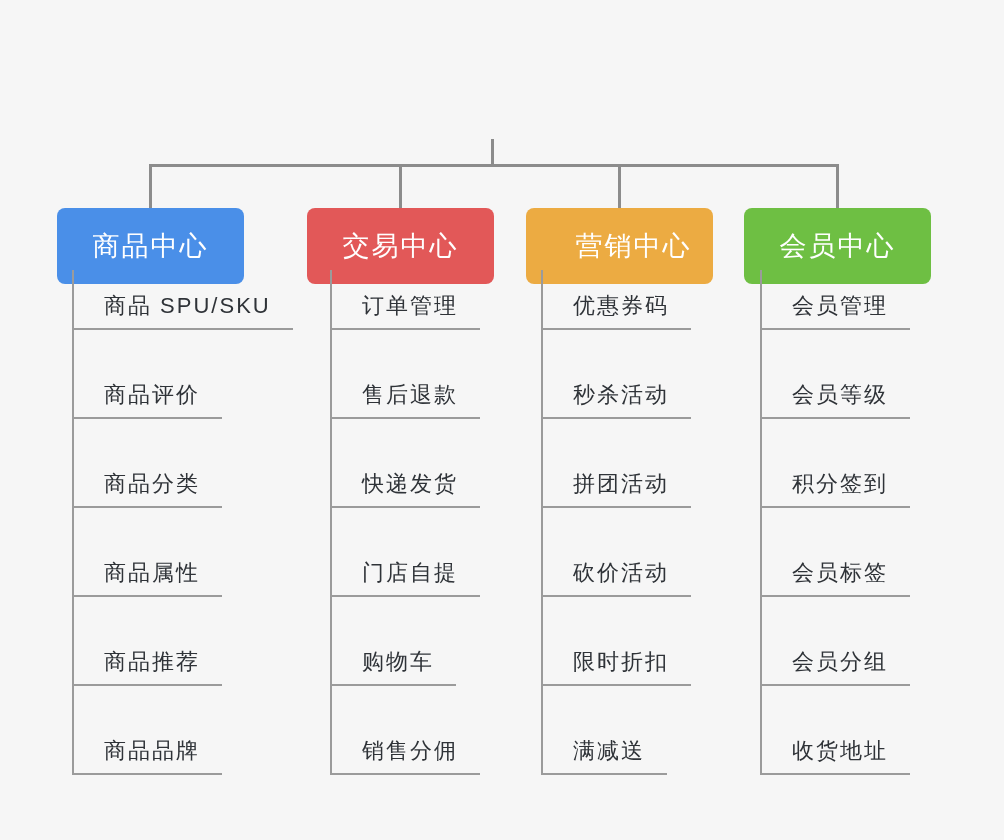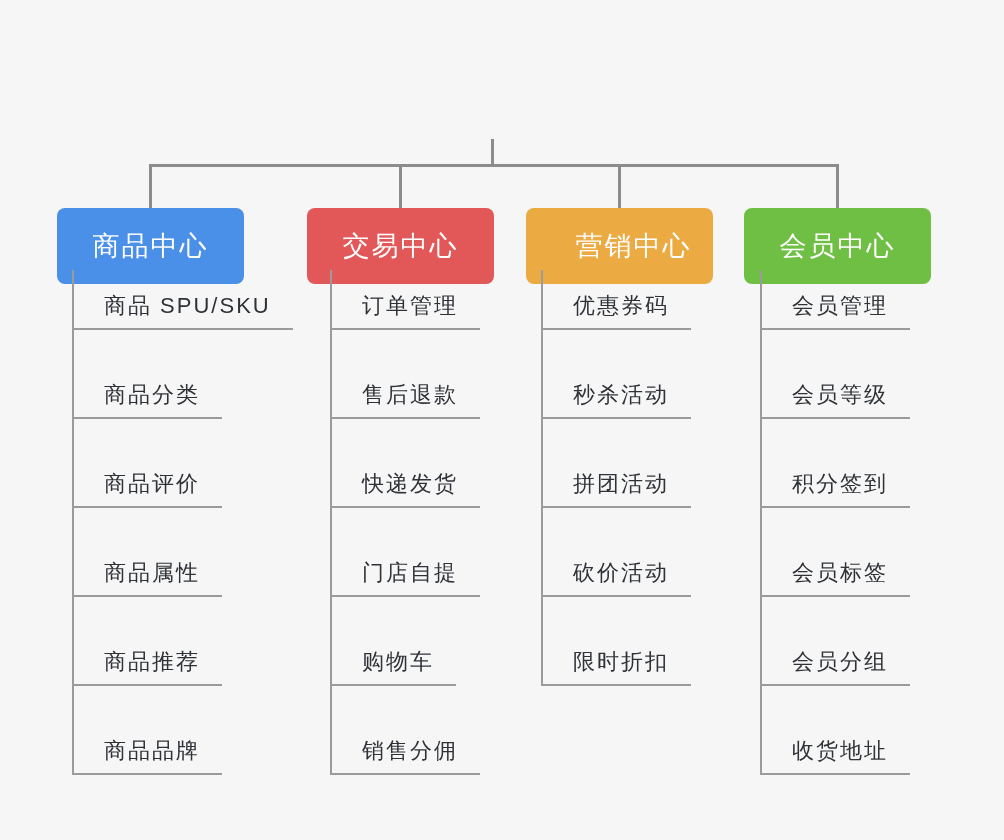--- a/index.html
+++ b/index.html
@@ -77,24 +77,24 @@
   <div class="branch" style="left: 57px; background-color: rgb(74, 143, 232);">商品中心</div>
   <div class="branch" style="left: 307px; background-color: rgb(226, 88, 88);">交易中心</div>
   <div class="branch" style="left: 526px; background-color: rgb(236, 171, 66); padding-left: 28px;">营销中心</div>
   <div class="branch" style="left: 744px; background-color: rgb(110, 191, 67);">会员中心</div>
 
   <div class="leaf-col" style="left:72px;">
     <div class="leaf">
         <span class="leaf-label">商品 SPU/SKU</span>
       </div>
     <div class="leaf">
-        <span class="leaf-label">商品分类</span>
+        <span class="leaf-label">商品评价</span>
       </div>
     <div class="leaf">
-        <span class="leaf-label">商品评价</span>
+        <span class="leaf-label">商品分类</span>
       </div>
     <div class="leaf">
         <span class="leaf-label">商品属性</span>
       </div>
     <div class="leaf">
         <span class="leaf-label">商品推荐</span>
       </div>
     <div class="leaf">
         <span class="leaf-label">商品品牌</span>
       </div>
@@ -130,20 +130,23 @@
       </div>
     <div class="leaf">
         <span class="leaf-label">拼团活动</span>
       </div>
     <div class="leaf">
         <span class="leaf-label">砍价活动</span>
       </div>
     <div class="leaf">
         <span class="leaf-label">限时折扣</span>
       </div>
+    <div class="leaf">
+        <span class="leaf-label">满减送</span>
+      </div>
   </div>
 
   <div class="leaf-col" style="left:760px;">
     <div class="leaf">
         <span class="leaf-label">会员管理</span>
       </div>
     <div class="leaf">
         <span class="leaf-label">会员等级</span>
       </div>
     <div class="leaf">

